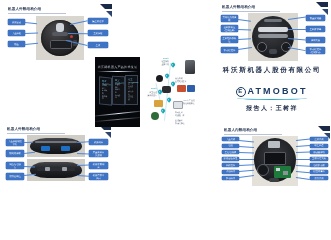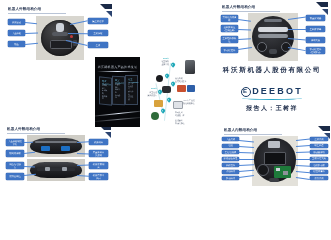--- a/index.html
+++ b/index.html
@@ -346,20 +346,20 @@
   <div class="rnote" style="left:34px;top:62px;width:28px;white-space:pre-line;">全能基站
 自清洁系统</div>
 </div>
 
 <div class="brand" style="left:216px;top:66px;width:112px;">
   <div class="cn">科沃斯机器人股份有限公司</div>
 
   <div class="logo">
     <span class="word"><span style="display:inline-block;border:1px solid #1a3a63;border-radius:50%;
           width:8px;height:8px;line-height:7px;font-size:6px;text-align:center;
-          vertical-align:middle;margin-right:1px;">E</span><span>DEEBOT</span></span>
+          vertical-align:middle;margin-right:1px;">E</span><span>ATMOBOT</span></span>
     <span class="swoosh"></span>
   </div>
 
   <div class="sp">
     <span>报告人：</span><span>王树祥</span>
   </div>
 </div>
 
 </body></html>

